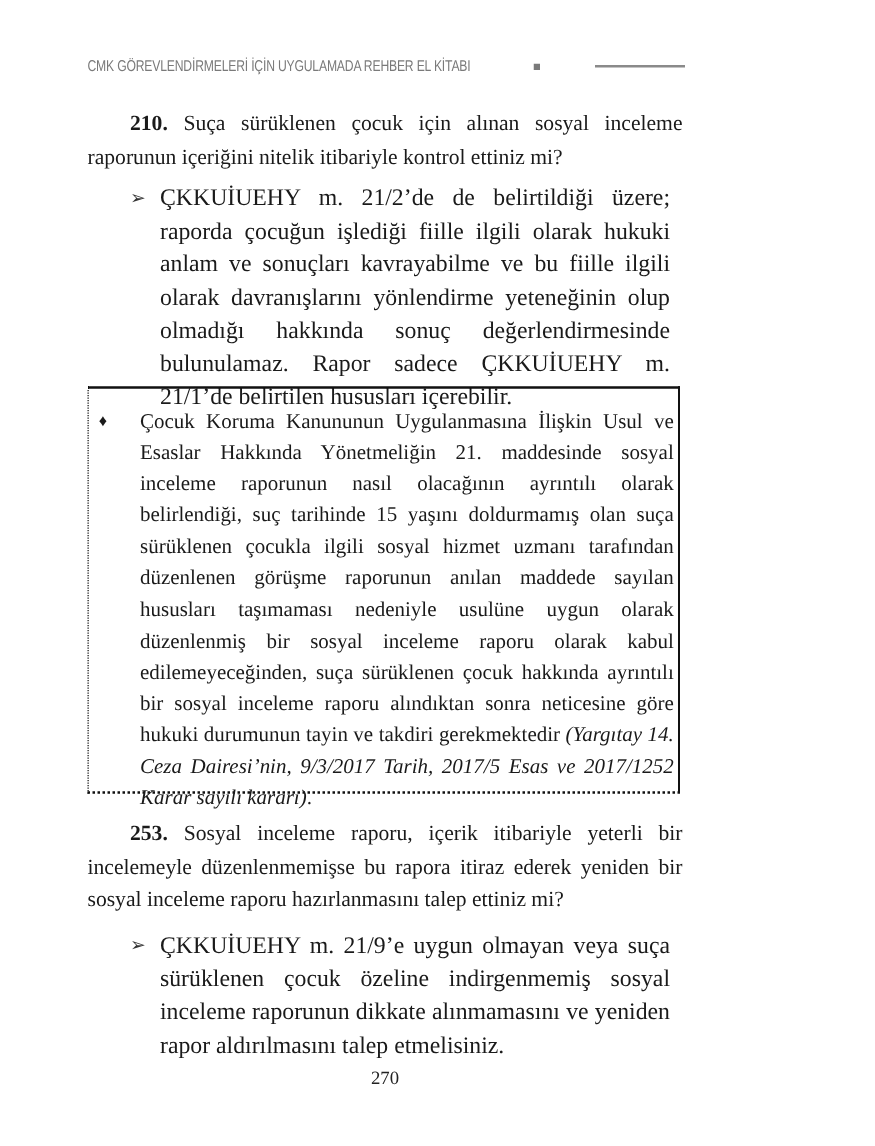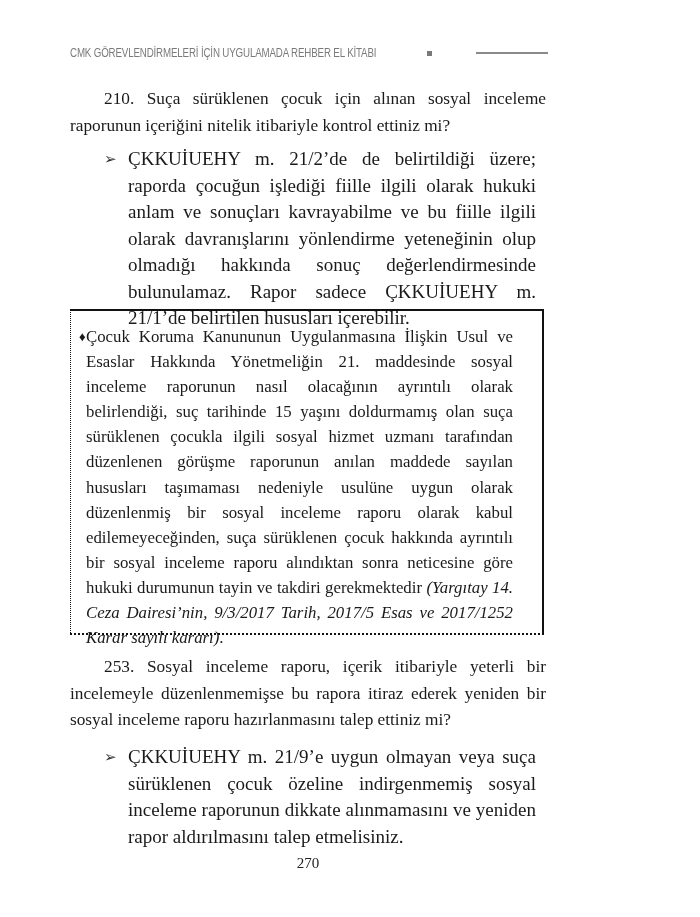--- a/index.html
+++ b/index.html
@@ -53,21 +53,21 @@
     .para {
       position: absolute;
       left: 70px;
       width: 476px;
       font-size: 17.3px;
       line-height: 26.5px;
       text-align: justify;
       margin: 0;
     }
     .para .num {
-      font-weight: normal;
+      font-weight: bold;
     }
     .q210 { top: 86px; text-indent: 34px; }
     .q211 { top: 654px; text-indent: 34px; }
 
     .bullet {
       position: absolute;
       left: 104px;
       width: 442px;
       display: flex;
     }
@@ -103,21 +103,21 @@
     }
     .note-diamond {
       position: absolute;
       left: 8px;
       top: 13px;
       font-size: 13px;
       line-height: 26px;
     }
     .note-text {
       position: absolute;
-      left: 15px;
+      left: 41px;
       top: 13px;
       width: 427px;
       font-size: 16.8px;
       line-height: 25.1px;
       text-align: justify;
     }
     .note-text .cite {
       font-style: italic;
     }
 

